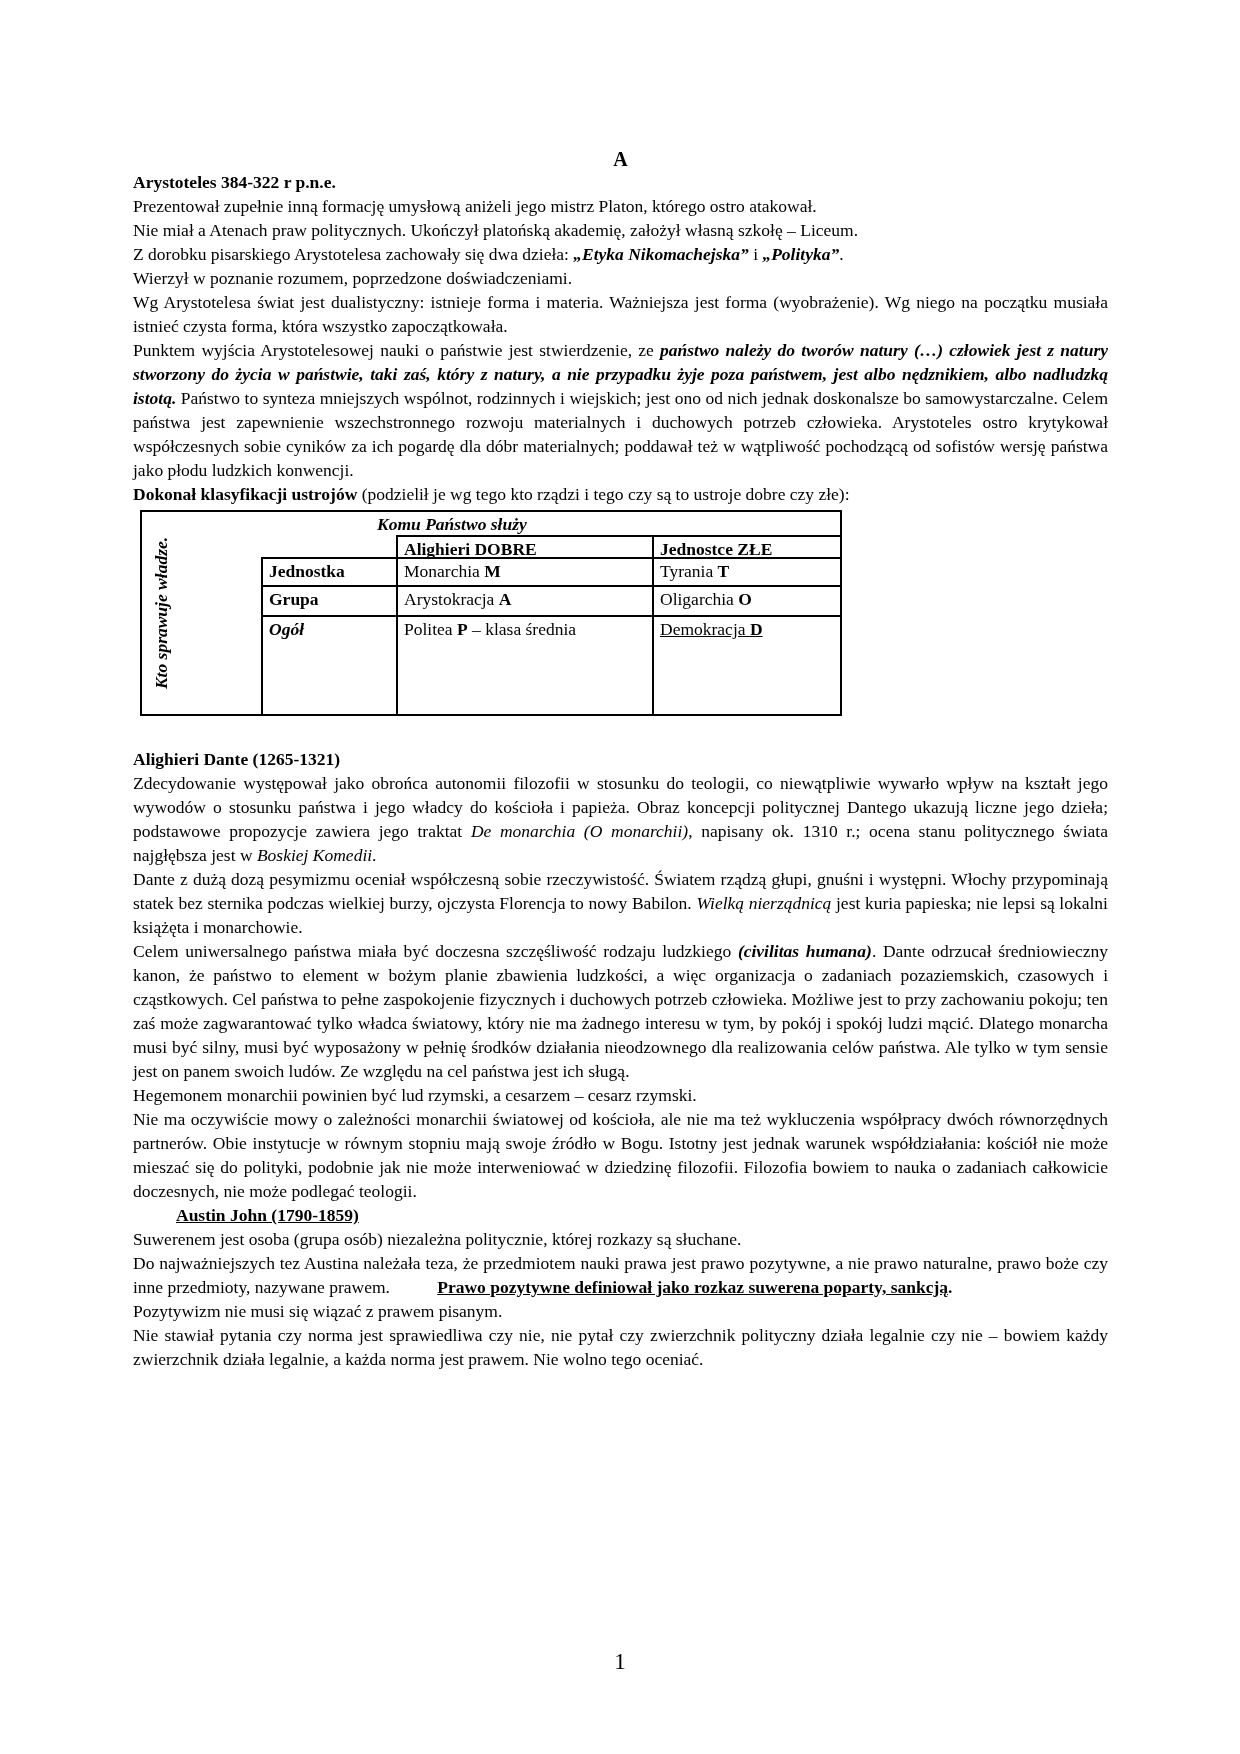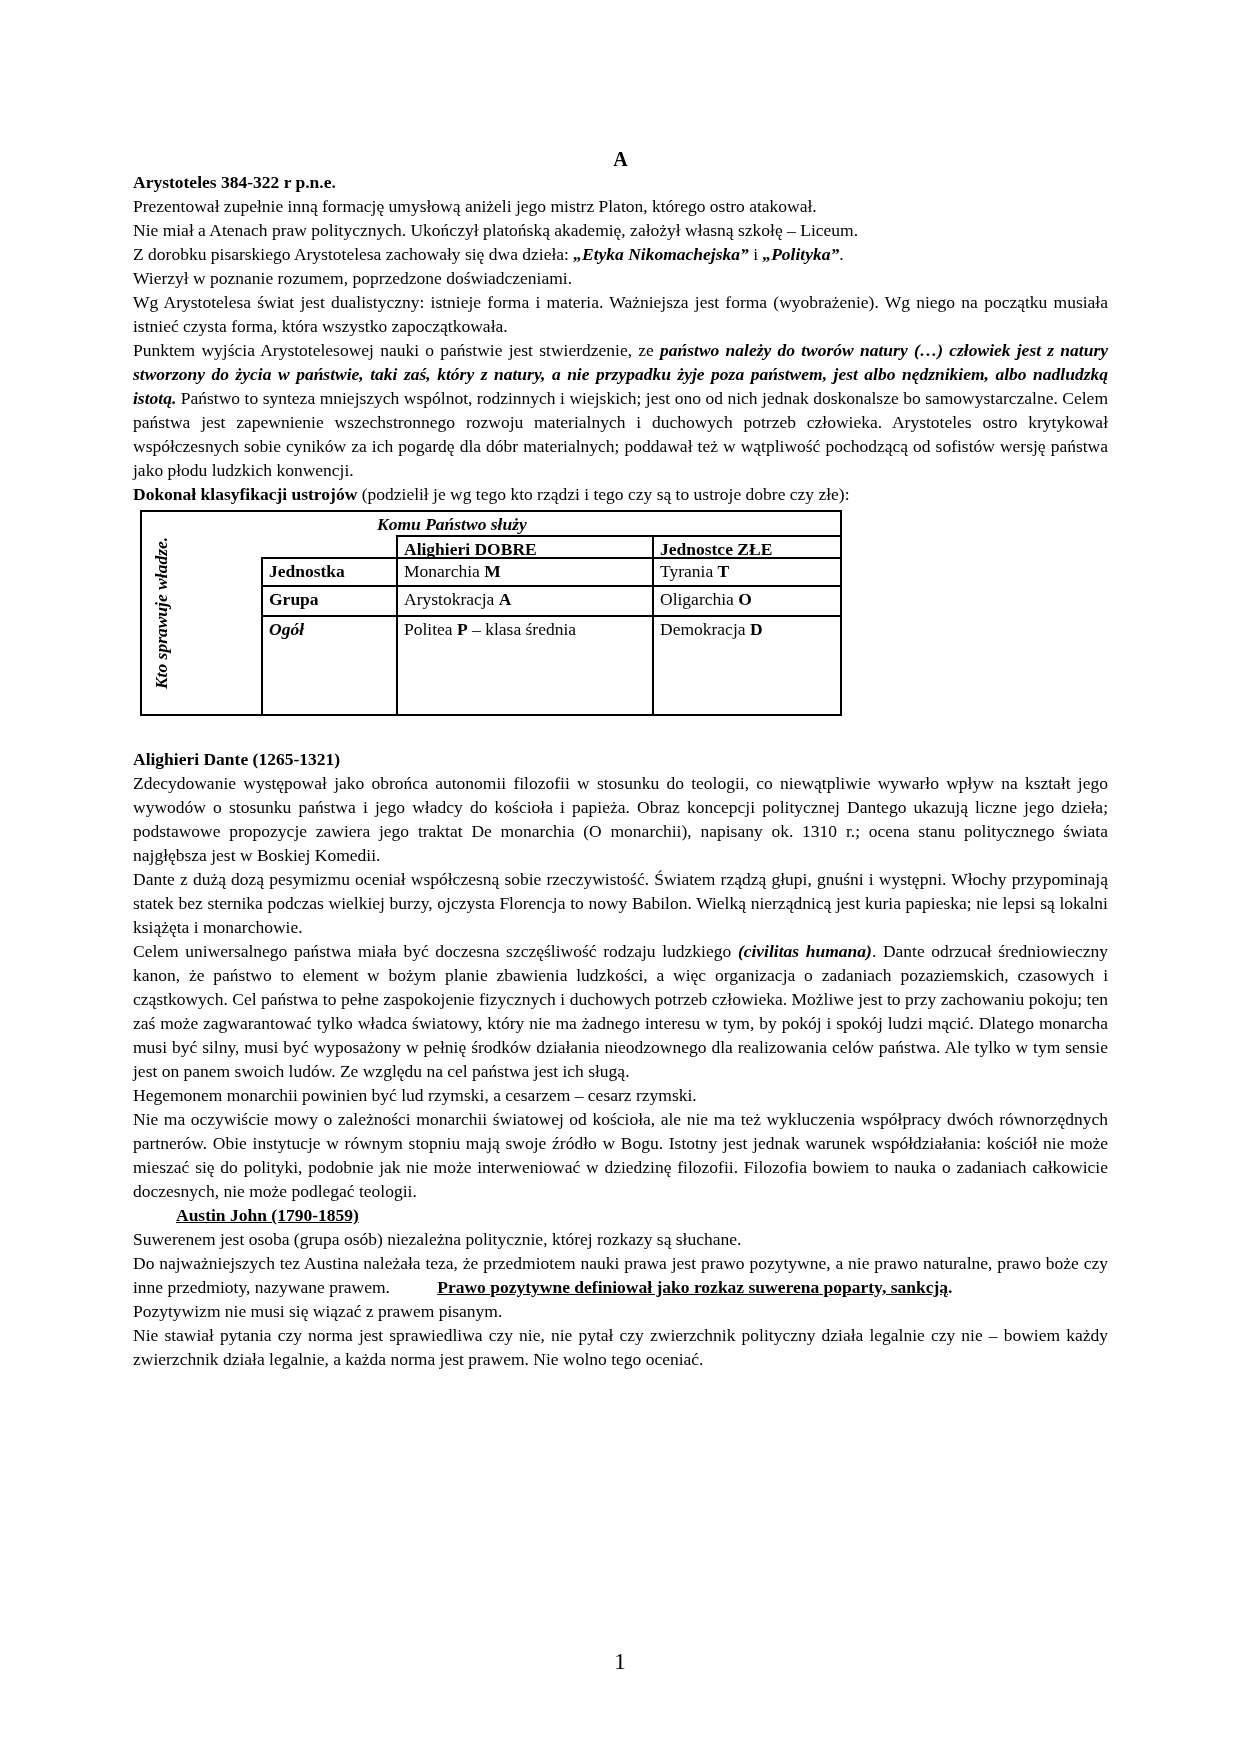--- a/index.html
+++ b/index.html
@@ -26,21 +26,21 @@
     font-size: 20px;
     line-height: 22px;
     font-weight: bold;
   }
   .content p {
     margin: 0;
     text-align: justify;
   }
   
   .r-b  { font-weight: 700; }
-  .r-i  { }
+  .r-i  { font-style: italic; }
   .r-bi { font-weight: 700; font-style: italic; }
   .r-bu { font-weight: 700; text-decoration: underline; margin-left: 43px; }
 
   
   .ktable {
     box-sizing: border-box;
     width: 702px;
     margin: 4px 0 31px 7px;
     border: 2px solid #000;
     display: grid;
@@ -69,21 +69,21 @@
   .r2c3 { grid-area: 2 / 3 / 3 / 4; }
   .r2c4 { grid-area: 2 / 4 / 3 / 5; }
   .r3c2 { grid-area: 3 / 2 / 4 / 3; }
   .r3c3 { grid-area: 3 / 3 / 4 / 4; }
   .r3c4 { grid-area: 3 / 4 / 4 / 5; }
   .r4c2 { grid-area: 4 / 2 / 5 / 3; }
   .r4c3 { grid-area: 4 / 3 / 5 / 4; }
   .r4c4 { grid-area: 4 / 4 / 5 / 5; }
   .r5c2 { grid-area: 5 / 2 / 6 / 3; font-style: italic; }
   .r5c3 { grid-area: 5 / 3 / 6 / 4; }
-  .r5c4 { grid-area: 5 / 4 / 6 / 5; }
+  .r5c4 { grid-area: 5 / 4 / 6 / 5; text-decoration: underline; }
 
   .page-number {
     position: absolute;
     left: 0;
     top: 1648px;
     width: 1240px;
     text-align: center;
     font-size: 23px;
     line-height: 28px;
   }

